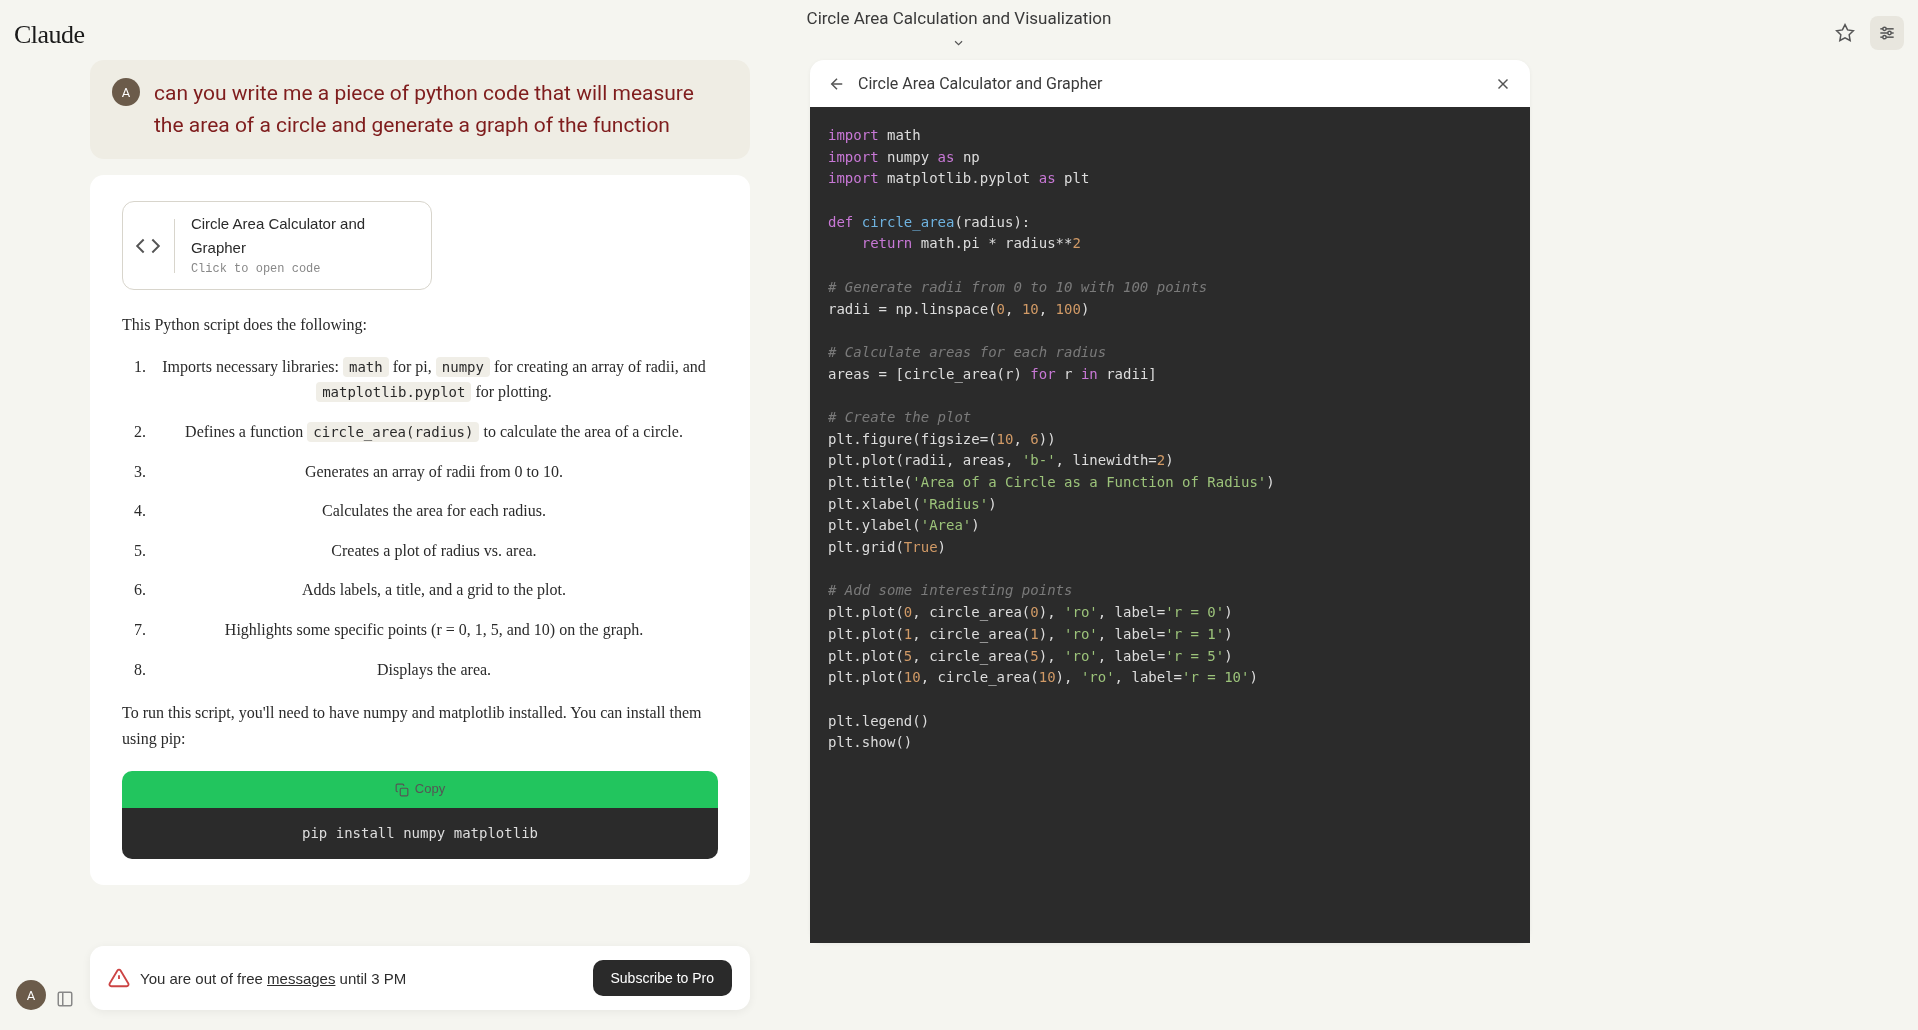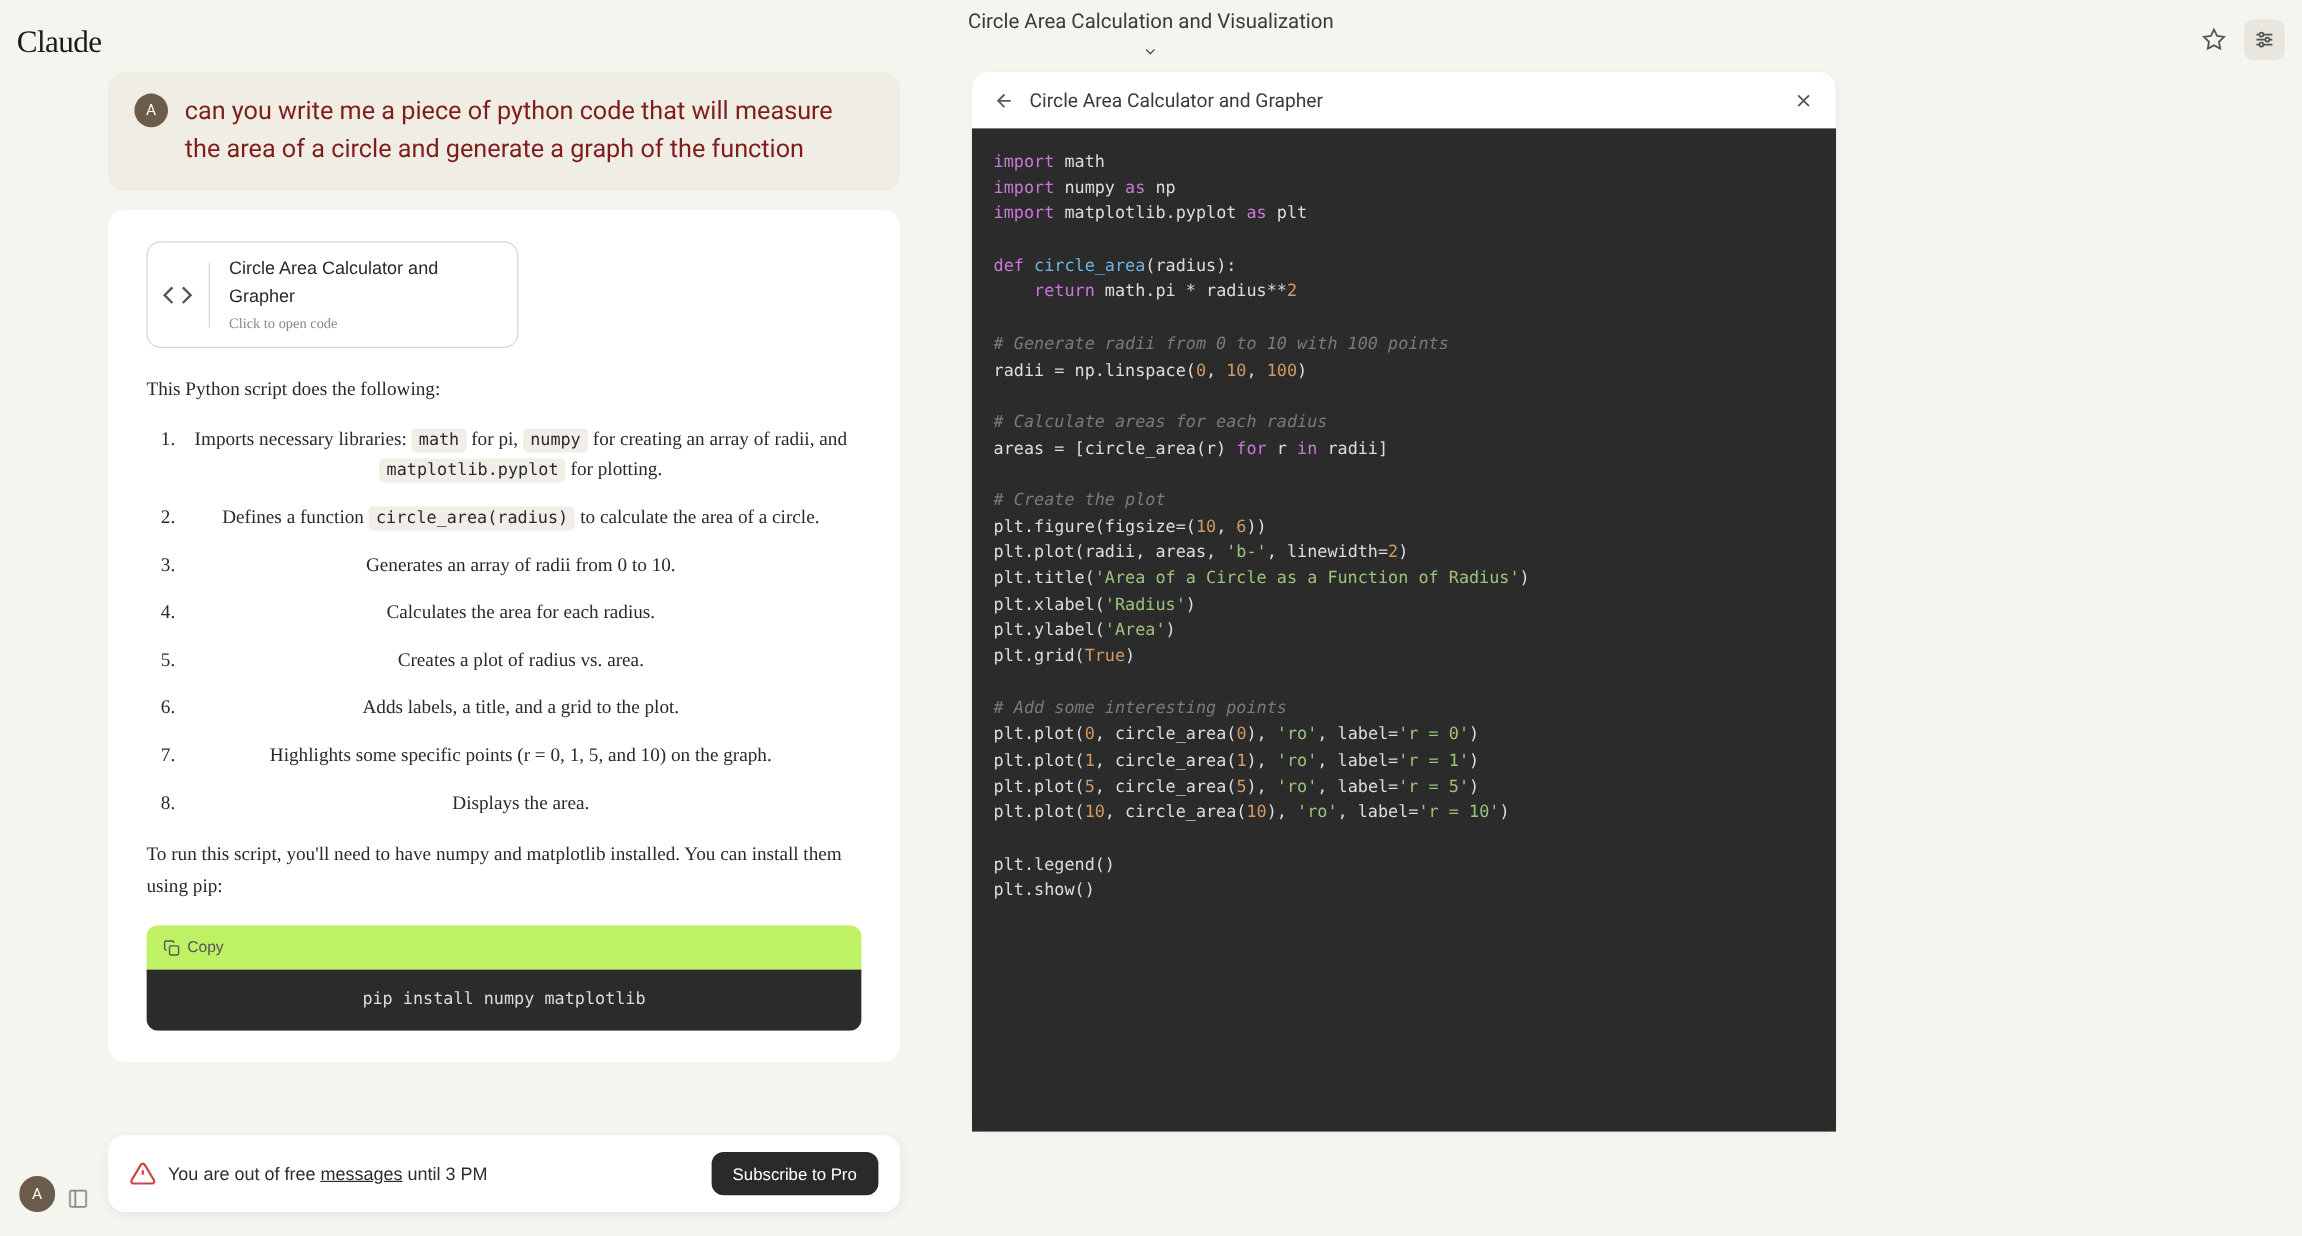--- a/index.html
+++ b/index.html
@@ -84,40 +84,40 @@
   width: 310px;
   overflow: hidden;
 }
 .artifact-icon {
   width: 54px; height: 54px;
   display: flex; align-items: center; justify-content: center;
   border-right: 1px solid #d8d5cc;
 }
 .artifact-meta { padding: 10px 16px; }
 .artifact-title { font-family: -apple-system, sans-serif; font-size: 15px; font-weight: 500; }
-.artifact-sub { font-family: Liberation Serif, serif; font-size: 12px; color: #888; }
+.artifact-sub { font-family: Liberation Mono, monospace; font-size: 12px; color: #888; }
 .desc { margin-bottom: 16px; }
 ol { padding-left: 28px; text-align: center; }
 ol li { margin-bottom: 14px; }
 code.inline {
   font-family: "SF Mono", Monaco, monospace;
   background: #f0eee7;
   padding: 2px 6px;
   border-radius: 4px;
   font-size: 14px;
 }
 .code-card {
   border-radius: 10px;
   overflow: hidden;
   margin-top: 20px;
 }
 .code-head {
-  background: #bef264;
-  display: flex;
-  justify-content: flex-start;
+  background: #22c55e;
+  display: flex;
+  justify-content: center;
   padding: 8px 14px;
 }
 .copy-btn {
   display: flex; align-items: center; gap: 6px;
   font-family: -apple-system, sans-serif;
   font-size: 13px;
   color: #555;
   cursor: pointer;
 }
 .code-body {

